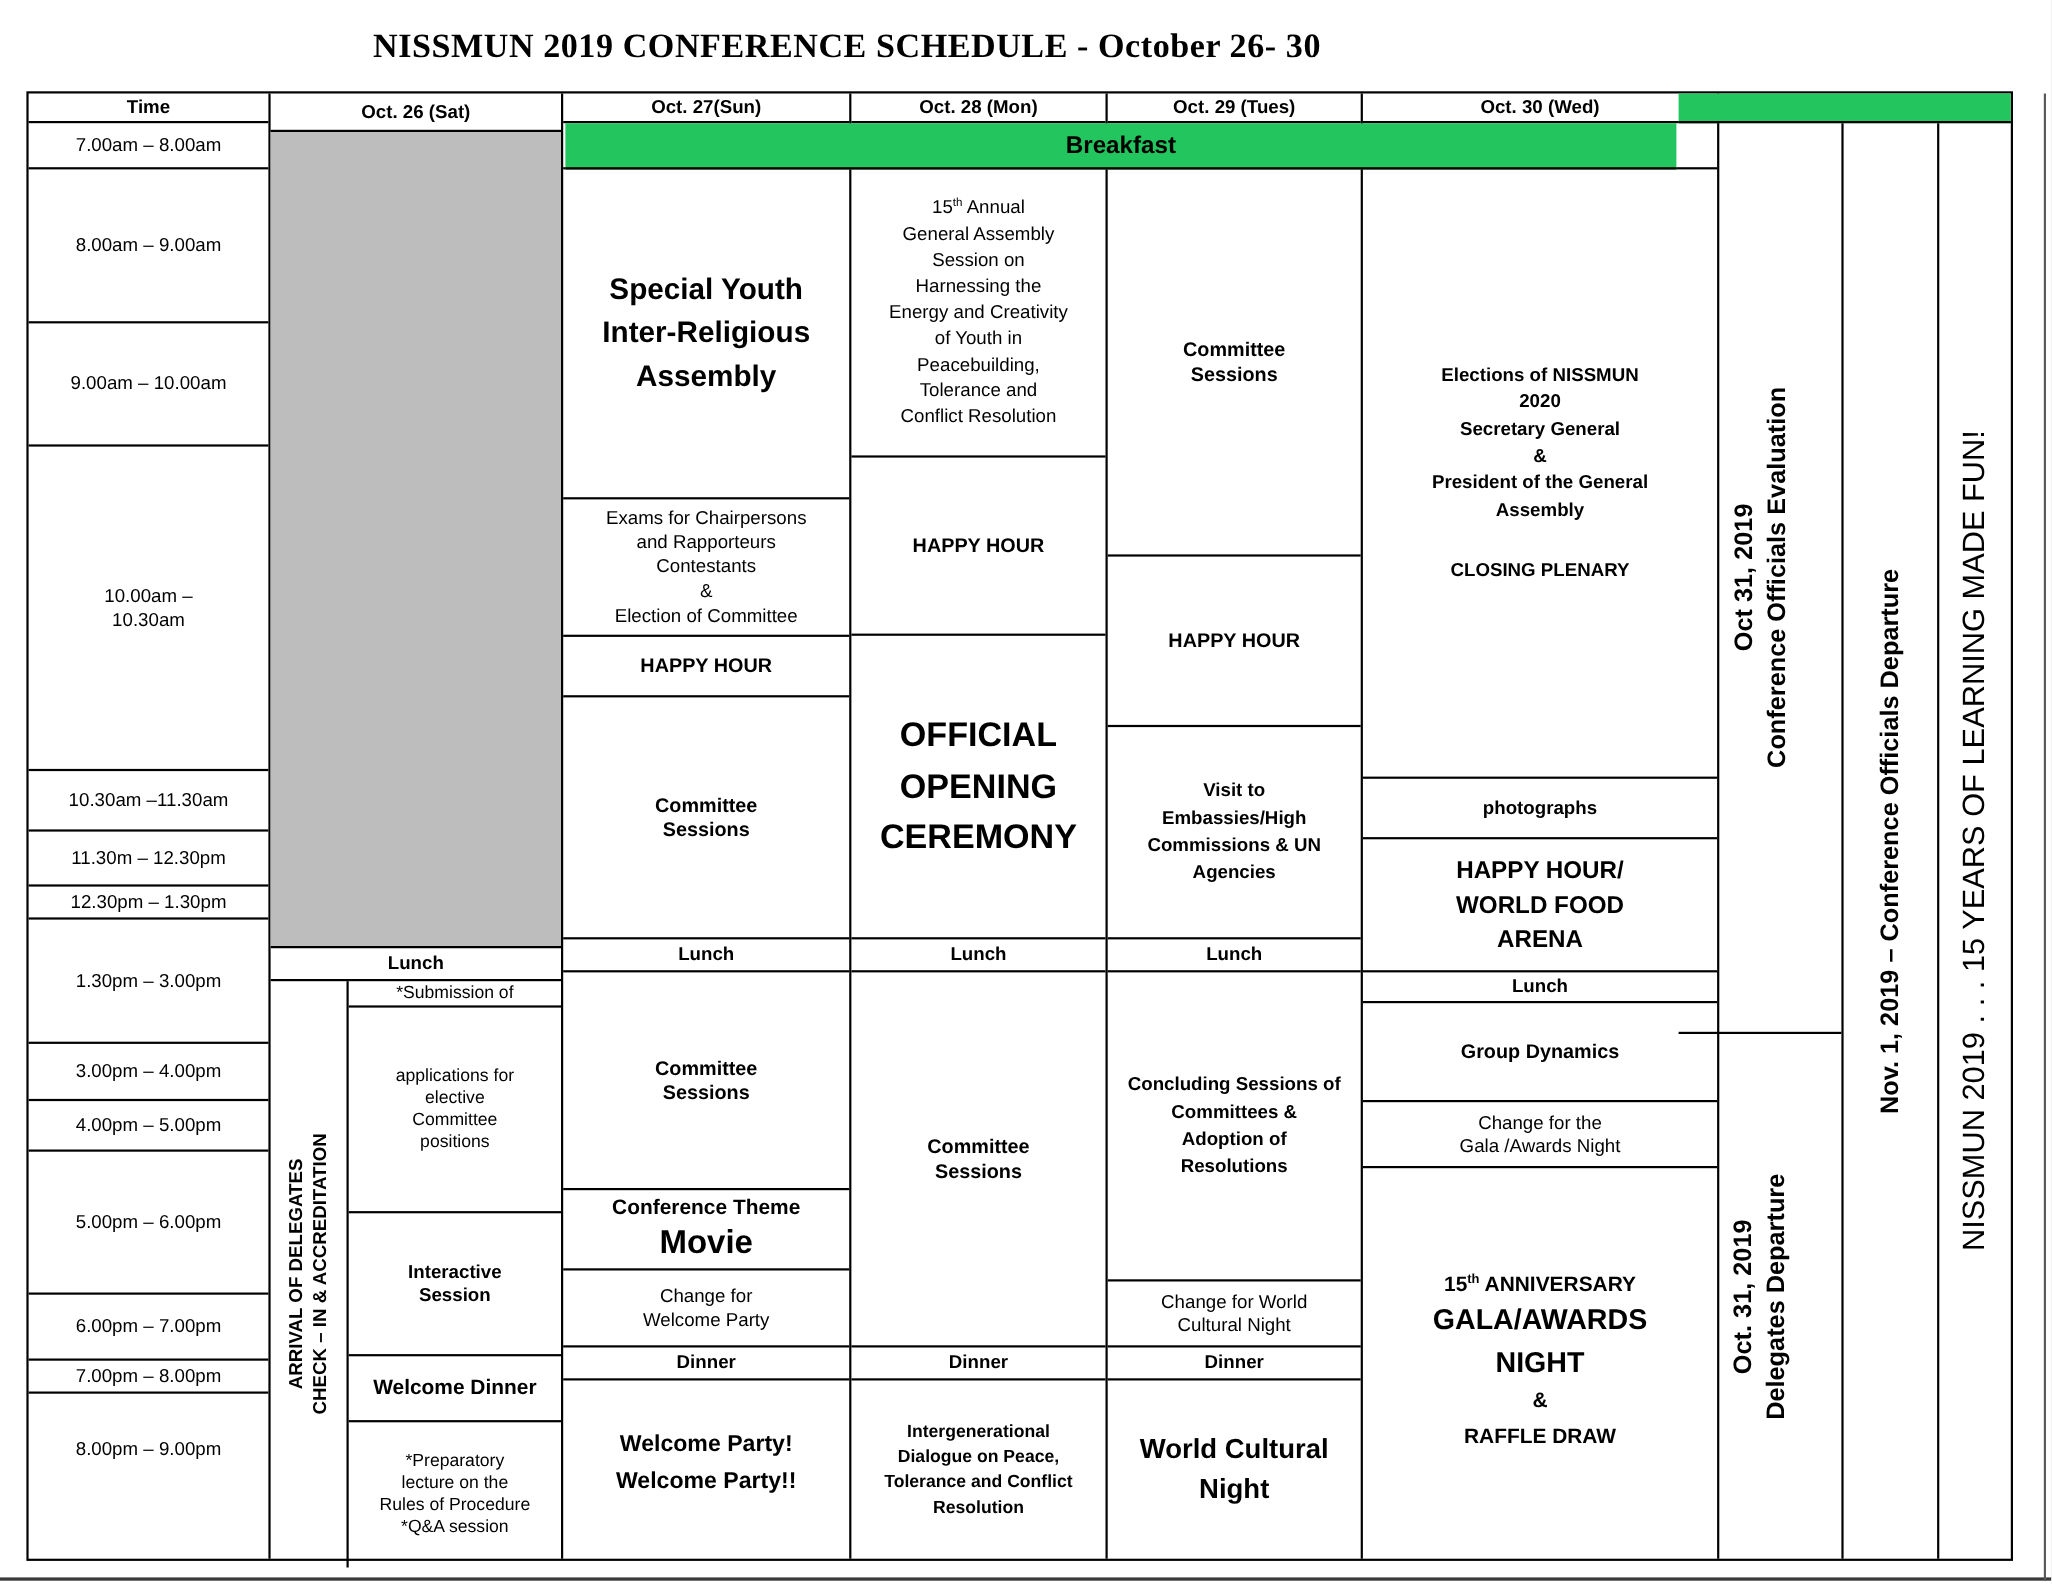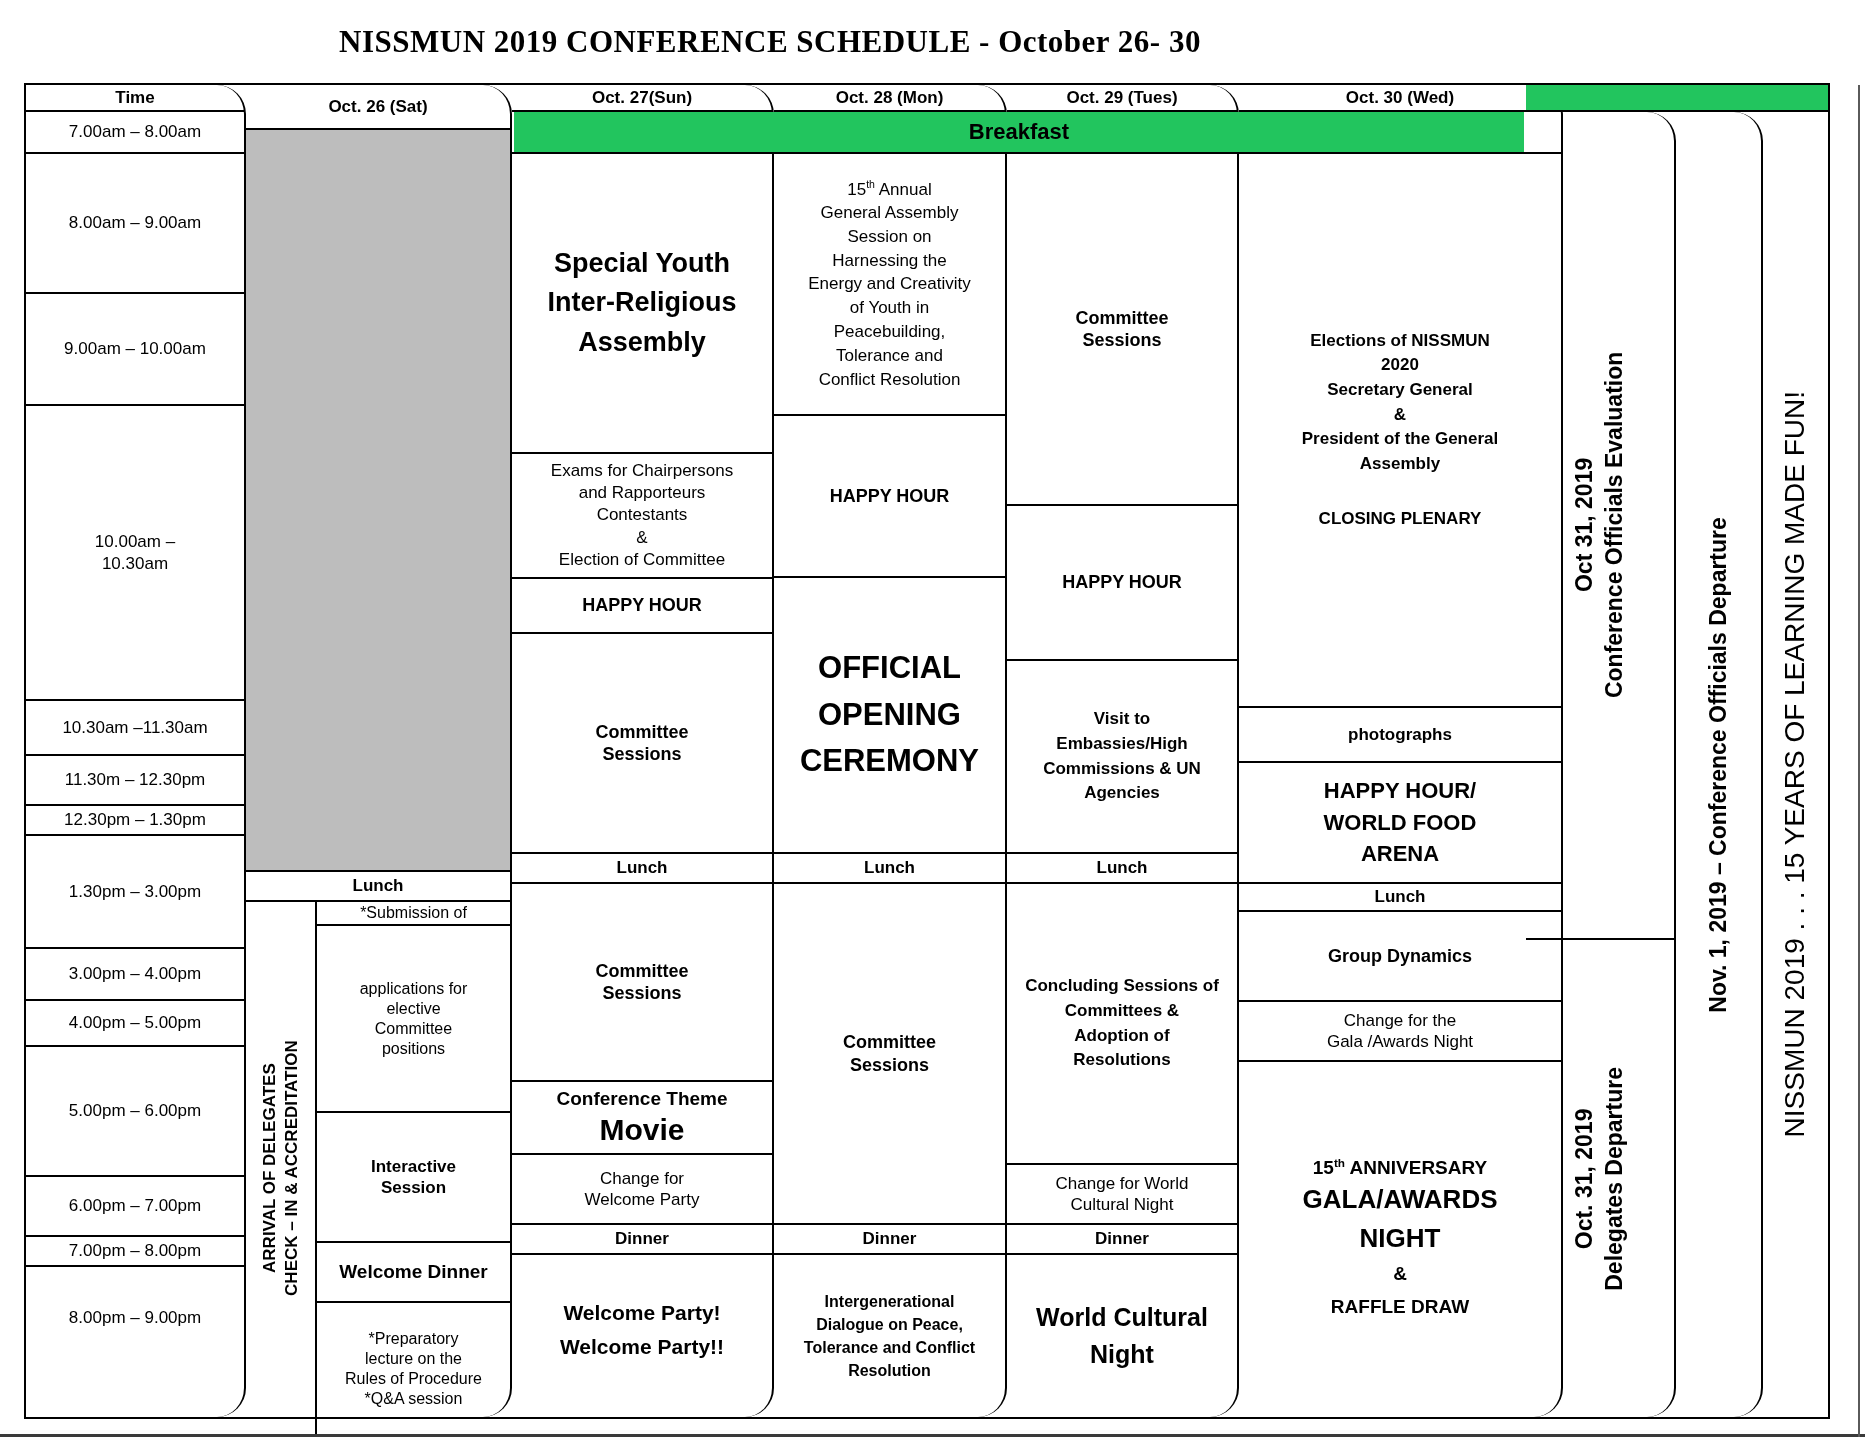--- a/index.html
+++ b/index.html
@@ -9,21 +9,21 @@
   }
   #title {
     position:absolute; left:0; top:24px; width:1540px; text-align:center;
     font-family:"Liberation Serif", serif; font-weight:bold; font-size:31px;
     letter-spacing:0.5px;
   }
   #grid {
     position:absolute; left:24px; top:83px; width:1806px; height:1336px;
     border:2px solid #000; box-sizing:border-box;
   }
-  .col { position:absolute; top:0; height:1332px; border-right:2px solid #000; box-sizing:border-box;border-radius:29px; }
+  .col { position:absolute; top:0; height:1332px; border-right:2px solid #000; box-sizing:border-box; }
   .col.last { border-right:none; }
   .cell {
     display:flex; flex-direction:column; align-items:center; justify-content:center;
     border-bottom:2px solid #000; box-sizing:border-box; text-align:center;
     line-height:1.25; overflow:hidden;
   }
   .nb { border-bottom:none !important; }
   .pre { white-space:pre-line; }
   .hdr { font-weight:bold; font-size:17px; }
   .time { font-size:17px; }
@@ -64,21 +64,21 @@
       <div class="cell time" style="height:113px">1.30pm – 3.00pm</div>
       <div class="cell time" style="height:52px">3.00pm – 4.00pm</div>
       <div class="cell time" style="height:46px">4.00pm – 5.00pm</div>
       <div class="cell time" style="height:130px">5.00pm – 6.00pm</div>
       <div class="cell time" style="height:60px">6.00pm – 7.00pm</div>
       <div class="cell time" style="height:30px">7.00pm – 8.00pm</div>
       <div class="cell time nb" style="height:102px">8.00pm – 9.00pm</div>
     </div>
 
     <div class="col" style="left:220px;width:266px">
-      <div class="cell hdr" style="height:45px">Oct. 26 (Sat)</div>
+      <div class="cell hdr" style="height:35px">Oct. 26 (Sat)</div>
       <div class="cell gray" style="height:742px"></div>
       <div class="cell b f17" style="height:30px">Lunch</div>
       <div class="split" style="height:533px">
         <div class="subcolL" style="width:71px">
           <div class="vwrap">
             <div class="vtext b f17">
               <div>ARRIVAL OF DELEGATES</div>
               <div>CHECK – IN &amp; ACCREDITATION</div>
             </div>
           </div>

